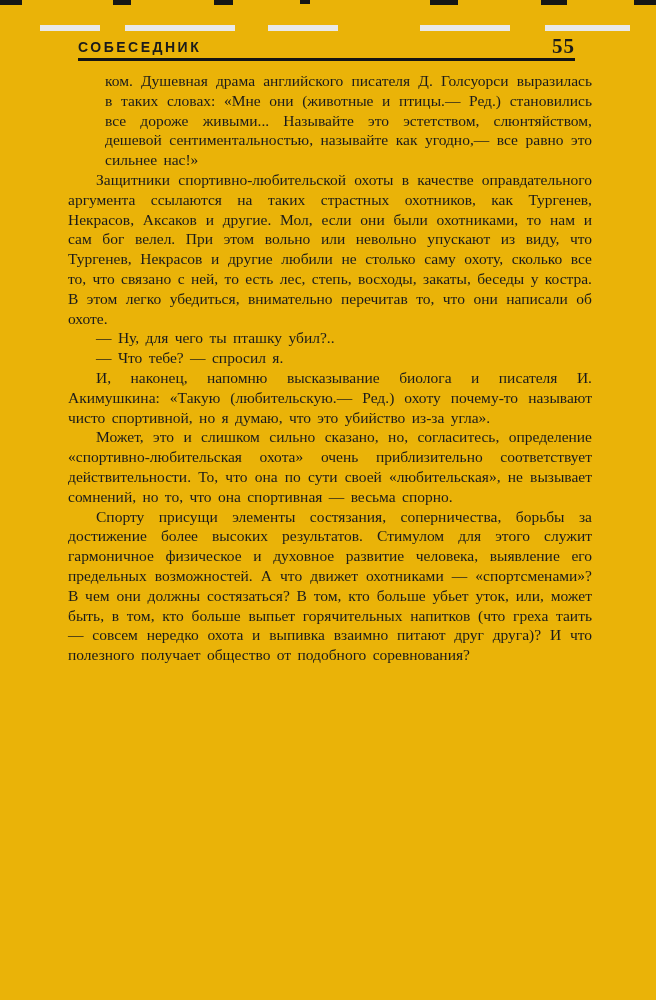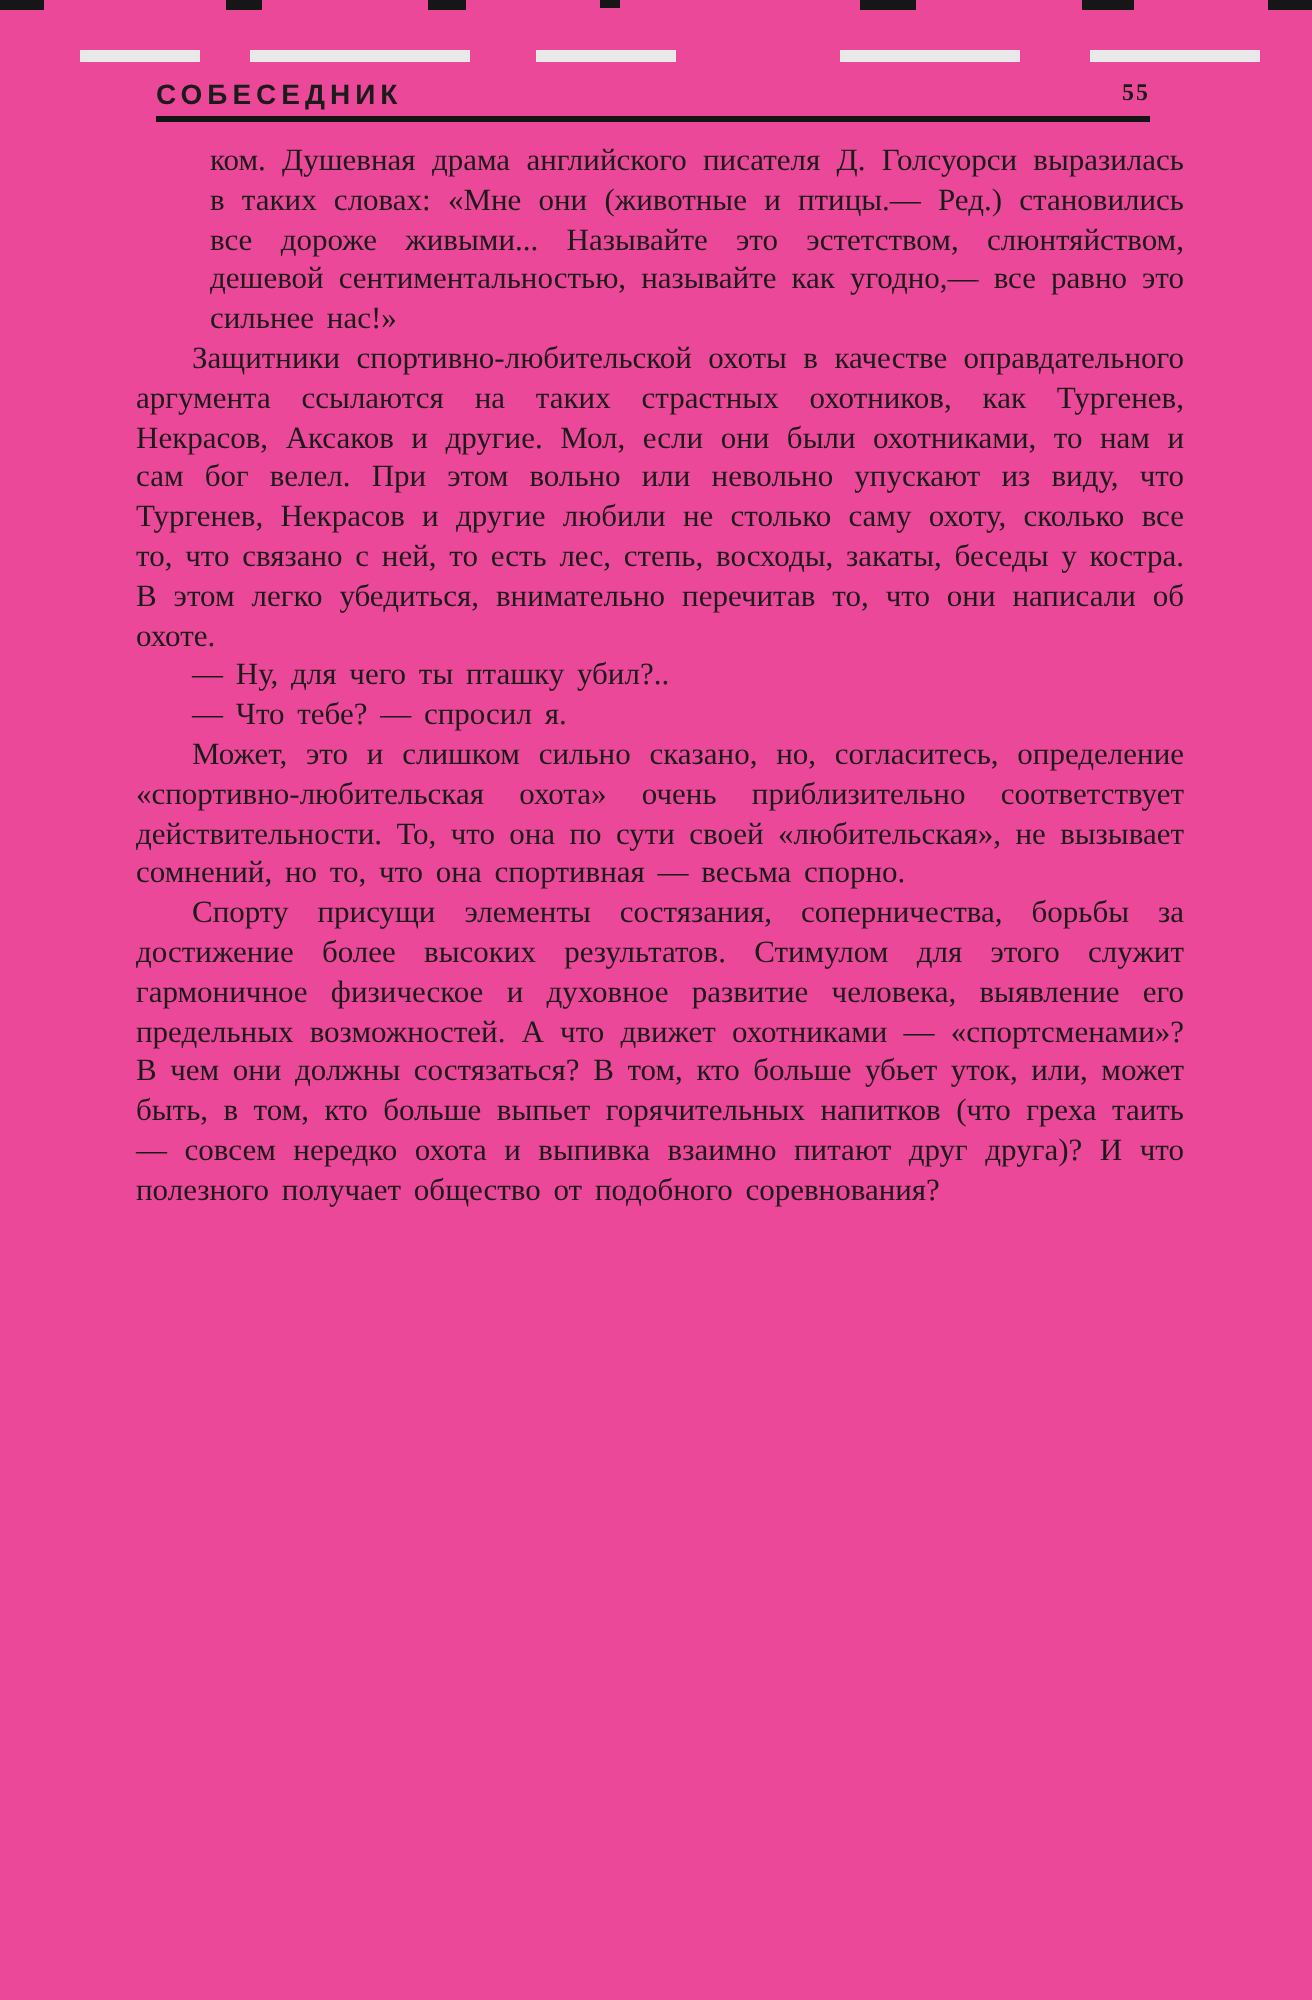--- a/index.html
+++ b/index.html
@@ -4,21 +4,21 @@
 <style>
   html, body {
     margin: 0;
     padding: 0;
     background: #ffffff;
   }
   .page {
     position: relative;
     width: 656px;
     height: 1000px;
-    background: #ec4899;
+    background: #eab308;
     overflow: hidden;
     font-family: "Liberation Serif", "DejaVu Serif", serif;
     color: #1b1b1b;
   }
 
   
   .artifact {
     position: absolute;
     background: #161616;
   }
@@ -39,21 +39,21 @@
   .running-head .title {
     font-family: "Liberation Sans", "DejaVu Sans", sans-serif;
     font-weight: 700;
     font-size: 14px;
     letter-spacing: 2.5px;
     line-height: 16px;
   }
   .running-head .folio {
     font-family: "Liberation Serif", "DejaVu Serif", serif;
     font-weight: 700;
-    font-size: 12px;
+    font-size: 21px;
     line-height: 17px;
     letter-spacing: 1px;
   }
 
   
   .article {
     position: absolute;
     left: 68px;
     top: 71px;
     width: 524px;
@@ -91,17 +91,18 @@
   <div class="running-head">
     <span class="title">СОБЕСЕДНИК</span>
     <span class="folio">55</span>
   </div>
 
   <div class="article">
     <p class="no-indent">ком. Душевная драма английского писателя Д. Голсуорси выразилась в таких словах: «Мне они (животные и птицы.— Ред.) становились все дороже живыми... Называйте это эстетством, слюнтяйством, дешевой сентиментальностью, называйте как угодно,— все равно это сильнее нас!»</p>
     <p>Защитники спортивно-любительской охоты в качестве оправдательного аргумента ссылаются на таких страстных охотников, как Тургенев, Некрасов, Аксаков и другие. Мол, если они были охотниками, то нам и сам бог велел. При этом вольно или невольно упускают из виду, что Тургенев, Некрасов и другие любили не столько саму охоту, сколько все то, что связано с ней, то есть лес, степь, восходы, закаты, беседы у костра. В этом легко убедиться, внимательно перечитав то, что они написали об охоте.</p>
     <p>— Ну, для чего ты пташку убил?..</p>
     <p>— Что тебе? — спросил я.</p>
+    <p>И, наконец, напомню высказывание биолога и писателя И. Акимушкина: «Такую (любительскую.— Ред.) охоту почему-то называют чисто спортивной, но я думаю, что это убийство из-за угла».</p>
     <p>Может, это и слишком сильно сказано, но, согласитесь, определение «спортивно-любительская охота» очень приблизительно соответствует действительности. То, что она по сути своей «любительская», не вызывает сомнений, но то, что она спортивная — весьма спорно.</p>
     <p>Спорту присущи элементы состязания, соперничества, борьбы за достижение более высоких результатов. Стимулом для этого служит гармоничное физическое и духовное развитие человека, выявление его предельных возможностей. А что движет охотниками — «спортсменами»? В чем они должны состязаться? В том, кто больше убьет уток, или, может быть, в том, кто больше выпьет горячительных напитков (что греха таить — совсем нередко охота и выпивка взаимно питают друг друга)? И что полезного получает общество от подобного соревнования?</p>
   </div>
 
 </div>
 
 </body></html>

